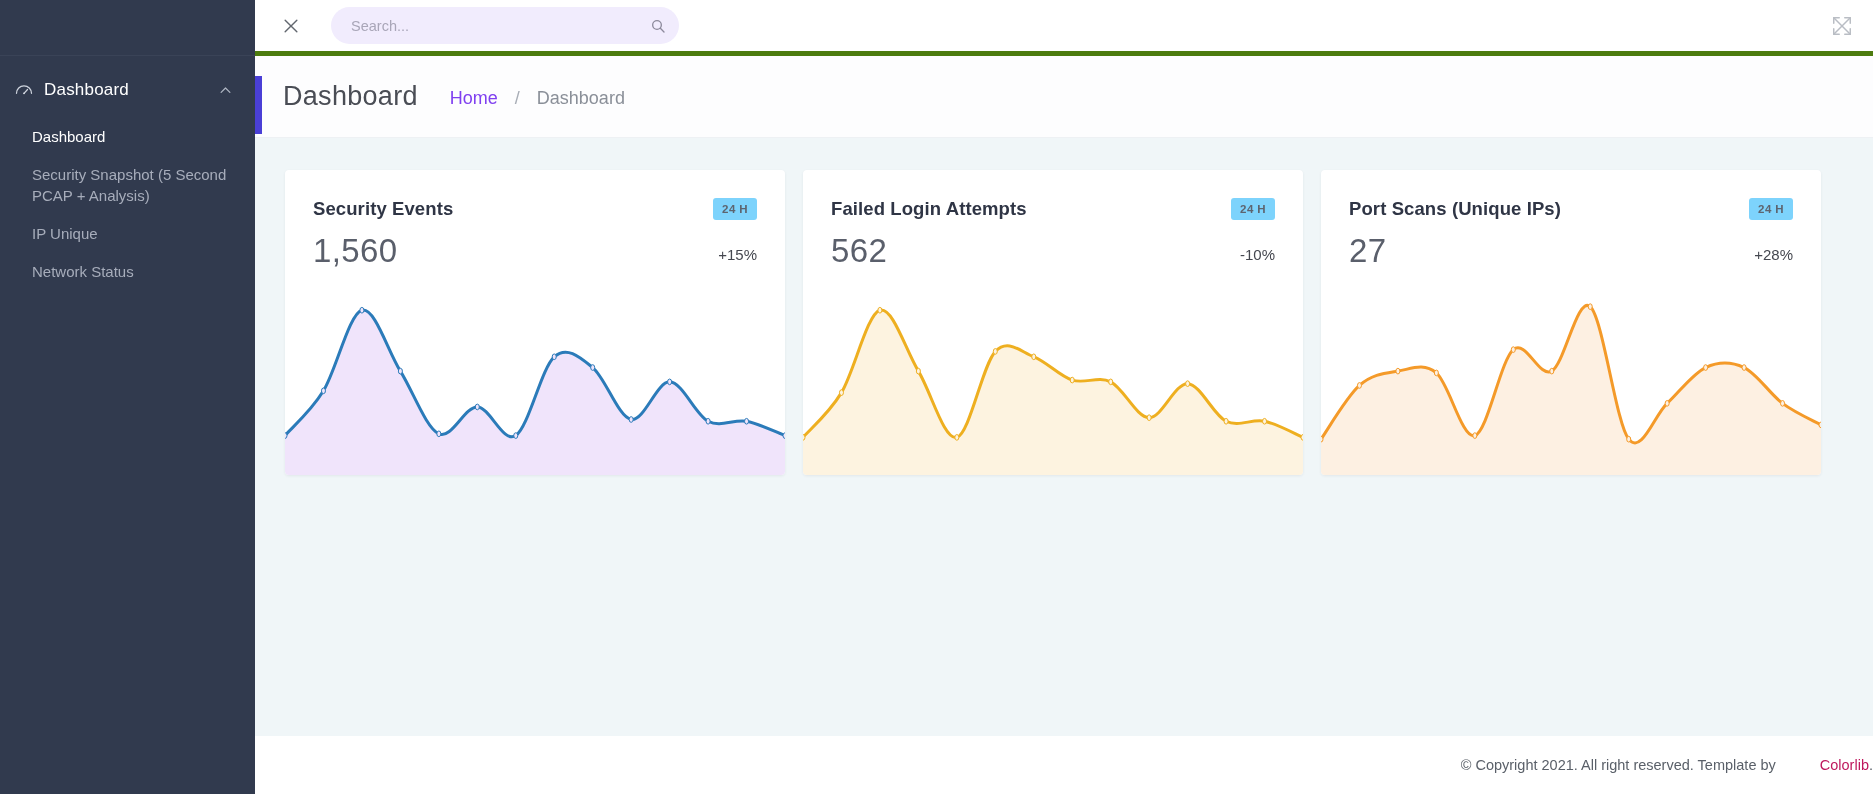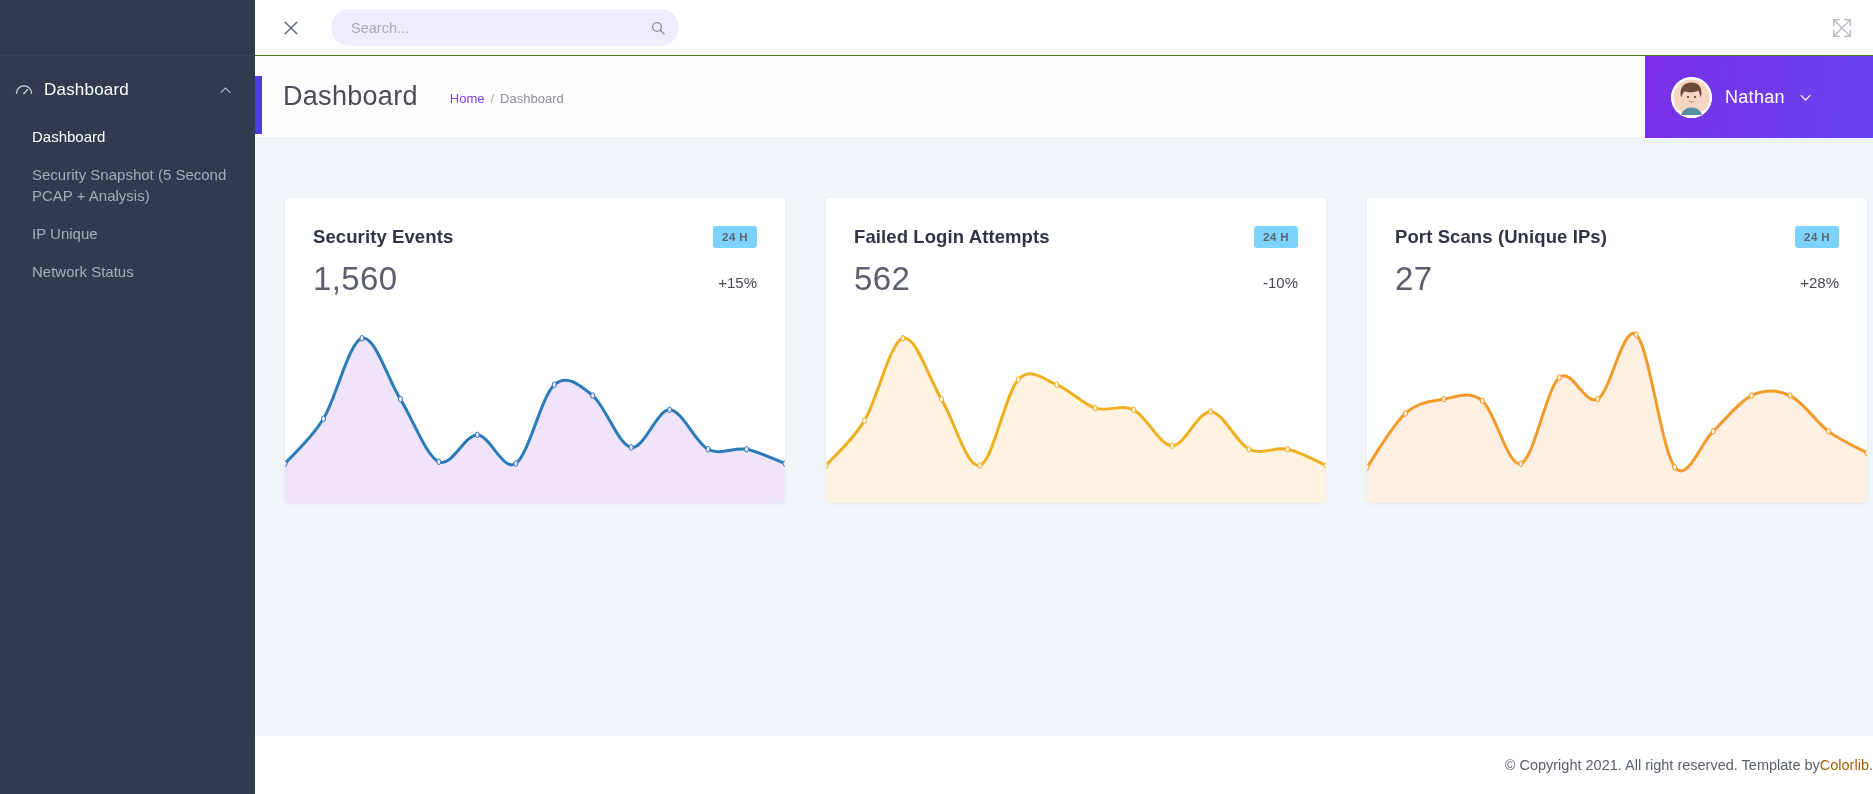--- a/index.html
+++ b/index.html
@@ -87,21 +87,21 @@
   }
 
   
   .topbar {
     height: 56px;
     min-height: 56px;
     background: #ffffff;
     display: flex;
     align-items: center;
     padding: 0 14px 0 18px;
-    border-bottom: 1px solid #4d7c0f;
+    border-bottom: 5px solid #4d7c0f;
     position: relative;
   }
   .close-btn {
     width: 36px; height: 36px;
     display: flex; align-items: center; justify-content: center;
     color: #62676f;
     cursor: pointer;
   }
   .search-wrap {
     position: relative;
@@ -157,22 +157,22 @@
   .page-title {
     font-size: 27px;
     color: #4a4d55;
     font-weight: 400;
     letter-spacing: .3px;
     padding-right: 32px;
   }
   .breadcrumb {
     display: flex;
     align-items: flex-start;
-    font-size: 13px;
-    gap: 6px;
+    font-size: 18px;
+    gap: 17px;
     padding-top: 4px;
   }
   .crumb-link { color: #7f3ff0; cursor: pointer; text-decoration: none; }
   .crumb-sep { color: #a8adb6; }
   .crumb-current { color: #8a8f98; }
 
   .profile-pill {
     position: absolute;
     right: 0; top: 0;
     height: 82px;
@@ -199,21 +199,21 @@
   }
   .profile-caret { color: #ffffff; display: flex; align-items: center; }
 
   
   .content {
     flex: 1;
     background: #f0f6f8;
     padding: 32px 0 0 30px;
     overflow: hidden;
   }
-  .card-row { display: flex; gap: 41px; margin-top: 28px; }
+  .card-row { display: flex; gap: 18px; }
 
   .stat-card {
     width: 500px;
     min-width: 500px;
     height: 305px;
     background: #ffffff;
     border-radius: 4px;
     box-shadow: 0 1px 3px rgba(30,40,60,.07);
     display: flex;
     flex-direction: column;
@@ -270,21 +270,21 @@
   .footer {
     height: 58px;
     min-height: 58px;
     background: #ffffff;
     display: flex;
     align-items: center;
     justify-content: flex-end;
     font-size: 14.5px;
     color: #5a6069;
   }
-  .footer a { color: #a16207; text-decoration: none; }
+  .footer a { color: #be185d; text-decoration: none; margin-left: 44px; }
 </style>
 </head>
 <body>
 
 <div id="app">
 
   <aside class="sidebar">
     <div class="sidebar-topbar"></div>
 
     <nav class="sidebar-nav">
@@ -351,40 +351,20 @@
       <span class="accent-bar"></span>
 
       <h1 class="page-title">Dashboard</h1>
 
       <div class="breadcrumb">
         <a class="crumb-link">Home</a>
         <span class="crumb-sep">/</span>
         <span class="crumb-current">Dashboard</span>
       </div>
 
-      <div class="profile-pill">
-        <span class="avatar">
-          <svg width="41" height="41" viewBox="0 0 41 41">
-            <circle cx="20.5" cy="20.5" r="20.5" fill="#ffffff"></circle>
-            <circle cx="20.5" cy="20.5" r="18" fill="#f6d6c0"></circle>
-            <path d="M20.5 5.5c-7 0-11 4.5-11 10.5 0 2 .4 3.6.9 4.6.6-3.4 2-5.4 3.4-6.4 2.6 1.4 9.6 1.8 13.4-.6.9 1.3 1.8 3.6 2.3 7 .6-1.1 1-2.7 1-4.6 0-6-3-10.5-10-10.5z" fill="#6b4a36"></path>
-            <path d="M13.5 20c0 5 3 9 7 9s7-4 7-9" fill="#f6d6c0"></path>
-            <circle cx="17" cy="20" r="1.1" fill="#4a3226"></circle>
-            <circle cx="24" cy="20" r="1.1" fill="#4a3226"></circle>
-            <path d="M18.6 24.4c1.2.9 2.6.9 3.8 0" stroke="#c98f72" stroke-width="1.1" fill="none" stroke-linecap="round"></path>
-            <path d="M10 38c1.5-5 5.5-7.5 10.5-7.5S29.5 33 31 38z" fill="#5a8fa8"></path>
-          </svg>
-        </span>
-        <span class="profile-name">Nathan</span>
-        <span class="profile-caret">
-          <svg width="15" height="15" viewBox="0 0 24 24" fill="none" stroke="currentColor" stroke-width="2" stroke-linecap="round" stroke-linejoin="round">
-            <polyline points="5 9 12 16 19 9"></polyline>
-          </svg>
-        </span>
-      </div>
     </div>
 
     <div class="content">
       <div class="card-row">
 
         <div class="stat-card">
           <div class="card-head">
             <span class="card-title">Security Events</span>
             <span class="card-badge">24 H</span>
           </div>

